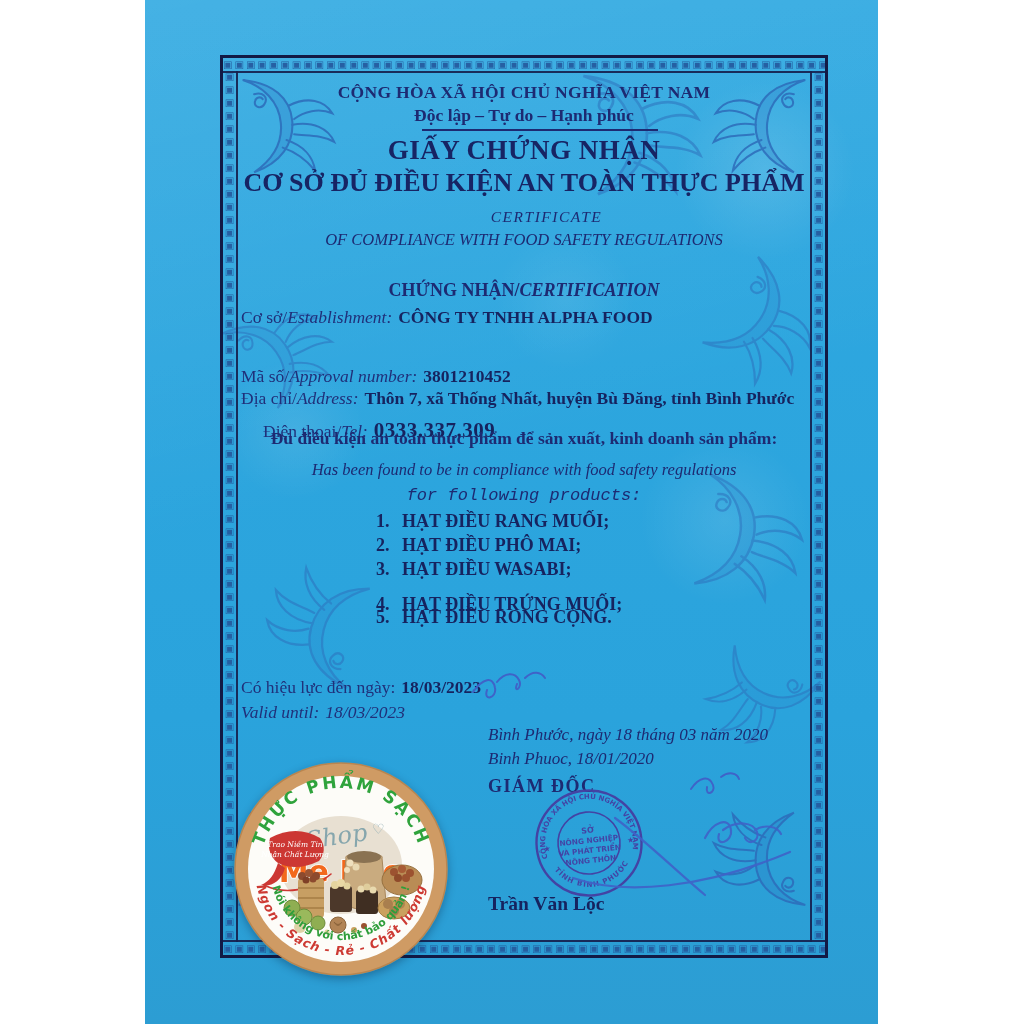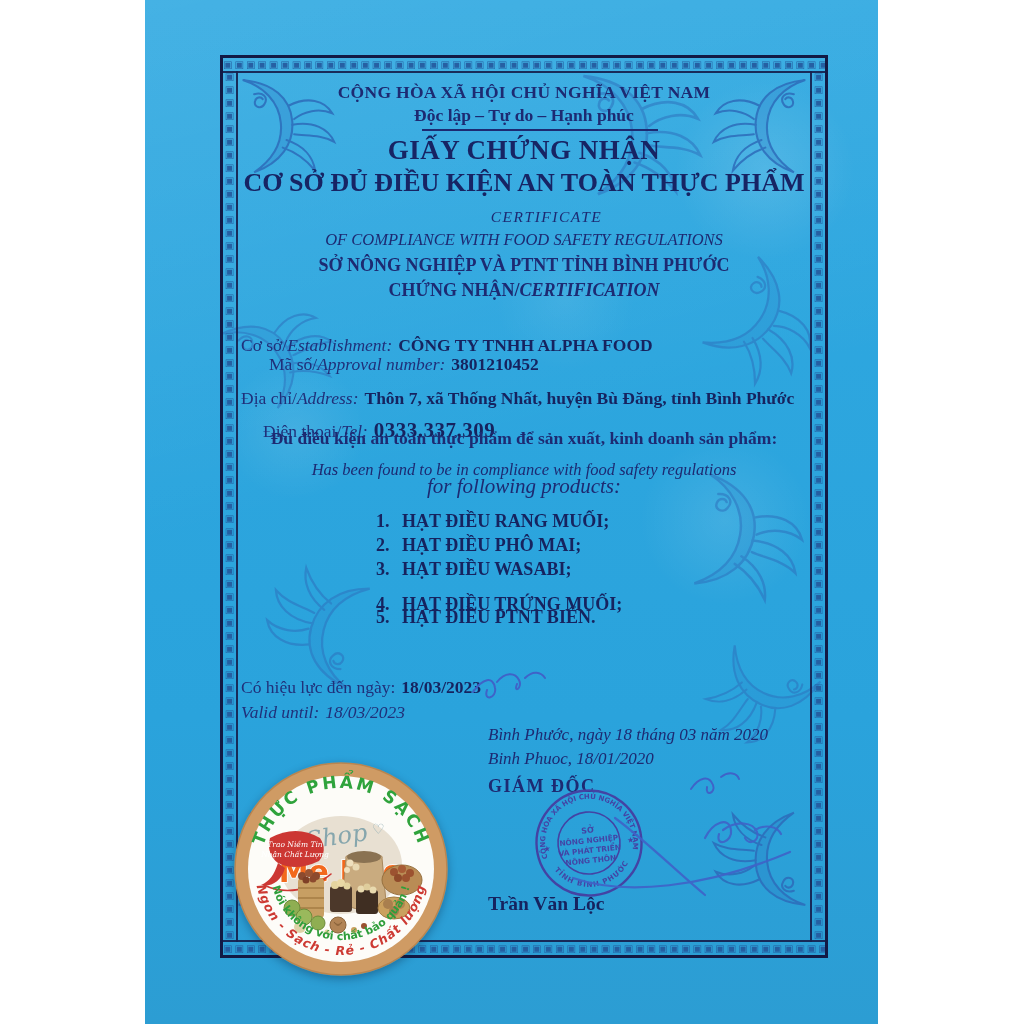--- a/index.html
+++ b/index.html
@@ -39,25 +39,25 @@
   .motto{top:47px;font-size:17.5px;font-weight:bold;}
   .motto-rule{position:absolute;top:71px;left:199px;width:236px;height:2px;background:#1d2a72;}
   .t1{top:77px;font-size:27px;font-weight:bold;color:#172464;letter-spacing:.5px;}
   .t2{top:110px;font-size:26px;font-weight:bold;color:#172464;}
   .en1{top:150px;font-size:15.5px;font-style:italic;letter-spacing:1.5px;padding-left:45px;}
   .en2{top:172px;font-size:16.5px;font-style:italic;}
   .issuer{top:197px;font-size:18px;font-weight:bold;}
   .certif{top:222px;font-size:18px;font-weight:bold;}
   .frow{position:absolute;left:18px;font-size:17.5px;color:#20307a;white-space:nowrap;}
   .frow .val{font-weight:bold;color:#16235f;margin-left:6px;}
-  .fr1{top:277px;} .fr2{top:296px;margin-left:28px;} .fr3{top:330px;}
+  .fr1{top:249px;} .fr2{top:308px;} .fr3{top:330px;}
   .fr4{top:360px;margin-left:22px;} .fr4 .val{font-size:21px;letter-spacing:.5px;}
   .stmt{top:370px;font-size:17.5px;font-weight:bold;}
   .stmt-en1{top:402px;font-size:16.5px;font-style:italic;}
-  .stmt-en2{top:416px;font-size:21px;font-style:italic;}
+  .stmt-en2{top:428px;font-size:17px;font-style:italic;font-family:Liberation Mono, monospace;}
   .product{position:absolute;left:153px;font-size:18px;font-weight:bold;color:#16235f;white-space:nowrap;}
   .p1{top:453px;} .p2{top:477px;} .p3{top:501px;} .p4{top:525px;margin-top:11px;} .p5{top:549px;}
   .product .no{display:inline-block;width:26px;}
   .irow{position:absolute;left:18px;font-size:17.5px;color:#20307a;white-space:nowrap;}
   .ir1{top:594px;} .ir2{top:619px;} .ir3{top:644px;font-style:italic;}
   .irow .val{font-weight:bold;color:#16235f;margin-left:6px;}
   .rline{position:absolute;left:265px;right:4px;text-align:left;color:#1d2a72;white-space:nowrap;}
   .rl1{top:667px;font-size:17px;font-style:italic;}
   .rl2{top:691px;font-size:17px;font-style:italic;}
   .rl3{top:718px;font-size:18px;font-weight:bold;letter-spacing:1.5px;}
@@ -126,37 +126,36 @@
           <use href="#flourish"></use>
         </svg></div>
 
     <div class="line nat">CỘNG HÒA XÃ HỘI CHỦ NGHĨA VIỆT NAM</div>
     <div class="line motto">Độc lập – Tự do – Hạnh phúc</div>
     <div class="motto-rule"></div>
     <div class="line t1">GIẤY CHỨNG NHẬN</div>
     <div class="line t2">CƠ SỞ ĐỦ ĐIỀU KIỆN AN TOÀN THỰC PHẨM</div>
     <div class="line en1">CERTIFICATE</div>
     <div class="line en2">OF COMPLIANCE WITH FOOD SAFETY REGULATIONS</div>
-    <div class="line issuer">SỞ NÔNG NGHIỆP VÀ PTNT TỈNH BÌNH PHƯỚC</div>
     <div class="line certif"><span>CHỨNG NHẬN/</span><span class="i">CERTIFICATION</span></div>
 
     <div class="frow fr1"><span>Cơ sở/</span><span class="i">Establishment:</span><span class="val">CÔNG TY TNHH ALPHA FOOD</span></div>
     <div class="frow fr2"><span>Mã số/</span><span class="i">Approval number:</span><span class="val">3801210452</span></div>
     <div class="frow fr3"><span>Địa chỉ/</span><span class="i">Address:</span><span class="val">Thôn 7, xã Thống Nhất, huyện Bù Đăng, tỉnh Bình Phước</span></div>
     <div class="frow fr4"><span>Điện thoại/</span><span class="i">Tel:</span><span class="val">0333.337.309</span></div>
 
     <div class="line stmt">Đủ điều kiện an toàn thực phẩm để sản xuất, kinh doanh sản phẩm:</div>
     <div class="line stmt-en1">Has been found to be in compliance with food safety regulations</div>
     <div class="line stmt-en2">for following products:</div>
 
     <div class="product p1"><span class="no">1.</span><span>HẠT ĐIỀU RANG MUỐI;</span></div>
     <div class="product p2"><span class="no">2.</span><span>HẠT ĐIỀU PHÔ MAI;</span></div>
     <div class="product p3"><span class="no">3.</span><span>HẠT ĐIỀU WASABI;</span></div>
     <div class="product p4"><span class="no">4.</span><span>HẠT ĐIỀU TRỨNG MUỐI;</span></div>
-    <div class="product p5"><span class="no">5.</span><span>HẠT ĐIỀU PTNT BIỂN.</span></div>
+    <div class="product p5"><span class="no">5.</span><span>HẠT ĐIỀU RONG CỘNG.</span></div>
 
     <div class="irow ir2"><span>Có hiệu lực đến ngày:</span><span class="val">18/03/2023</span></div>
     <div class="irow ir3"><span>Valid until:</span><span style="margin-left:6px;">18/03/2023</span></div>
 
     <svg class="sq-valid" viewBox="0 0 84 34">
       <path d="M6,22 c10,-14 20,-16 22,-4 c2,10 -12,14 -8,2 m10,-8 c8,-10 18,-10 22,-2 c4,8 -6,14 -2,4 m8,-6 c8,-8 16,-6 20,0" fill="none" stroke="#3f63c8" stroke-width="2" stroke-linecap="round"></path>
     </svg>
 
     <div class="rline rl1">Bình Phước, ngày 18 tháng 03 năm 2020</div>
     <div class="rline rl2">Binh Phuoc, 18/01/2020</div>

